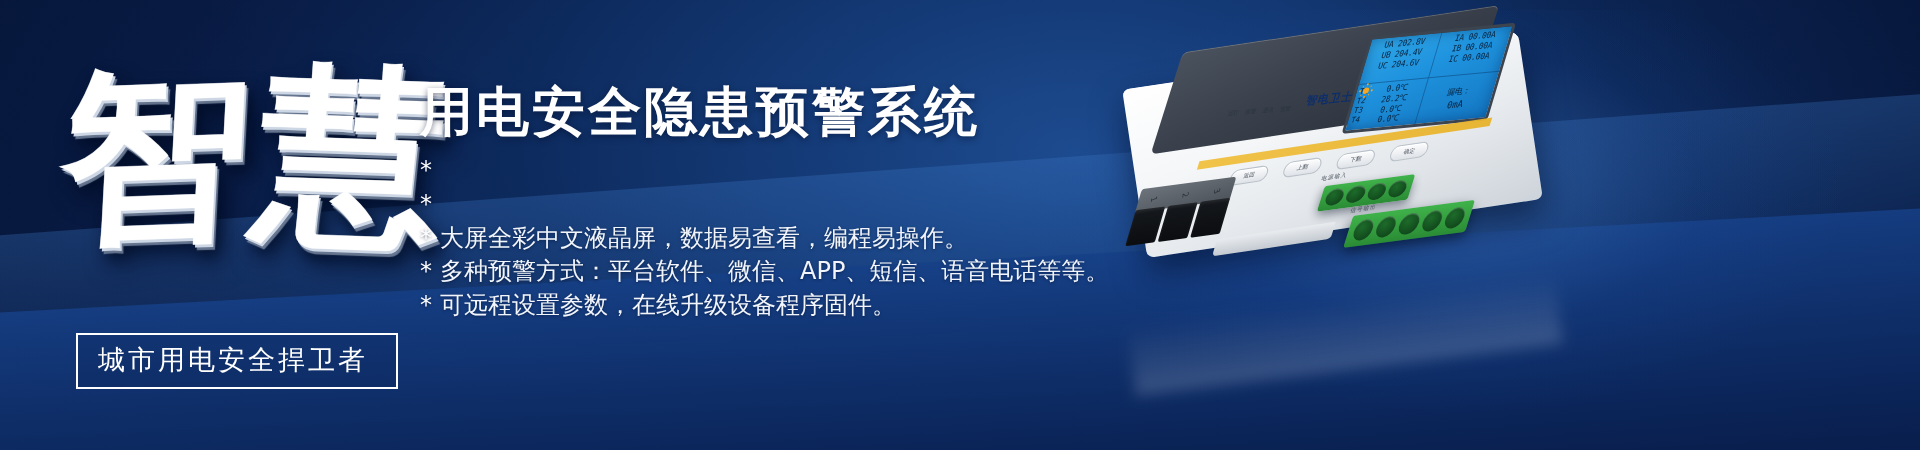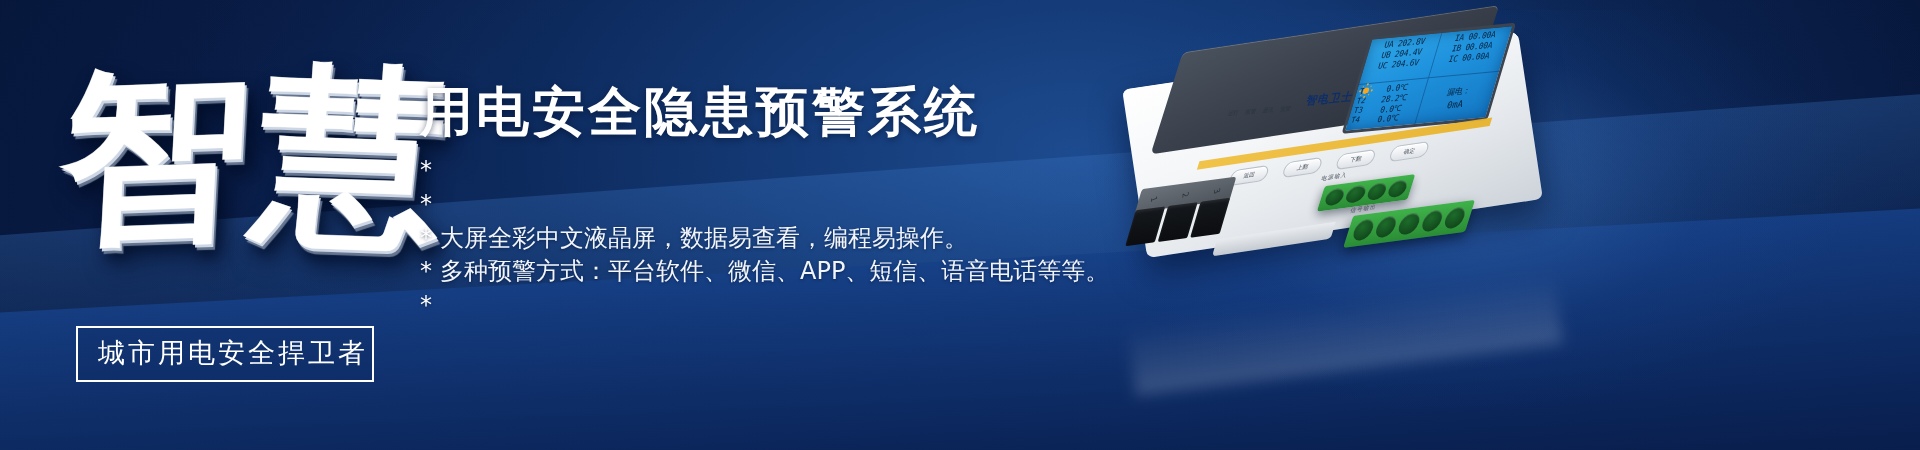--- a/index.html
+++ b/index.html
@@ -53,22 +53,22 @@
     text-shadow:
       2px 3px 0 #cdd6e4, 4px 6px 1px rgba(120,135,160,.85),
       7px 11px 14px rgba(2,12,38,.75), 12px 18px 26px rgba(2,10,32,.6);
     transform:skewX(-5deg) rotate(-2deg);
     -webkit-text-stroke:0.6px rgba(255,255,255,.5);
   }
   .calli-char.second { transform:skewX(-4deg) rotate(2deg); margin-left:6px; }
 
   
   #badge {
-    position:absolute; left:76px; top:326px; z-index:7;
-    border:2px solid #ffffff; padding:7px 4px 9px 20px;
+    position:absolute; left:76px; top:333px; z-index:7;
+    border:2px solid #ffffff; padding:7px 28px 9px 20px;
     background:rgba(10,34,82,.18);
   }
   #badge .txt {
     font-size:27px; letter-spacing:3px; color:#ffffff; white-space:nowrap;
     font-family:"DejaVu Sans","Liberation Sans",sans-serif;
   }
 
   
   #copy { position:absolute; left:420px; top:82px; width:700px; z-index:6; }
   #headline {
@@ -253,20 +253,21 @@
       <div class="bullet">
         <span class="mark">*</span>
         <span>大屏全彩中文液晶屏，数据易查看，编程易操作。</span>
       </div>
       <div class="bullet">
         <span class="mark">*</span>
         <span>多种预警方式：平台软件、微信、APP、短信、语音电话等等。</span>
       </div>
       <div class="bullet">
         <span class="mark">*</span>
+        <span>可远程设置参数，在线升级设备程序固件。</span>
       </div>
     </div>
   </div>
 
   <div id="device">
 
     <div class="dev-body"></div>
     <div class="dev-top"></div>
 
     <div class="lcd">

